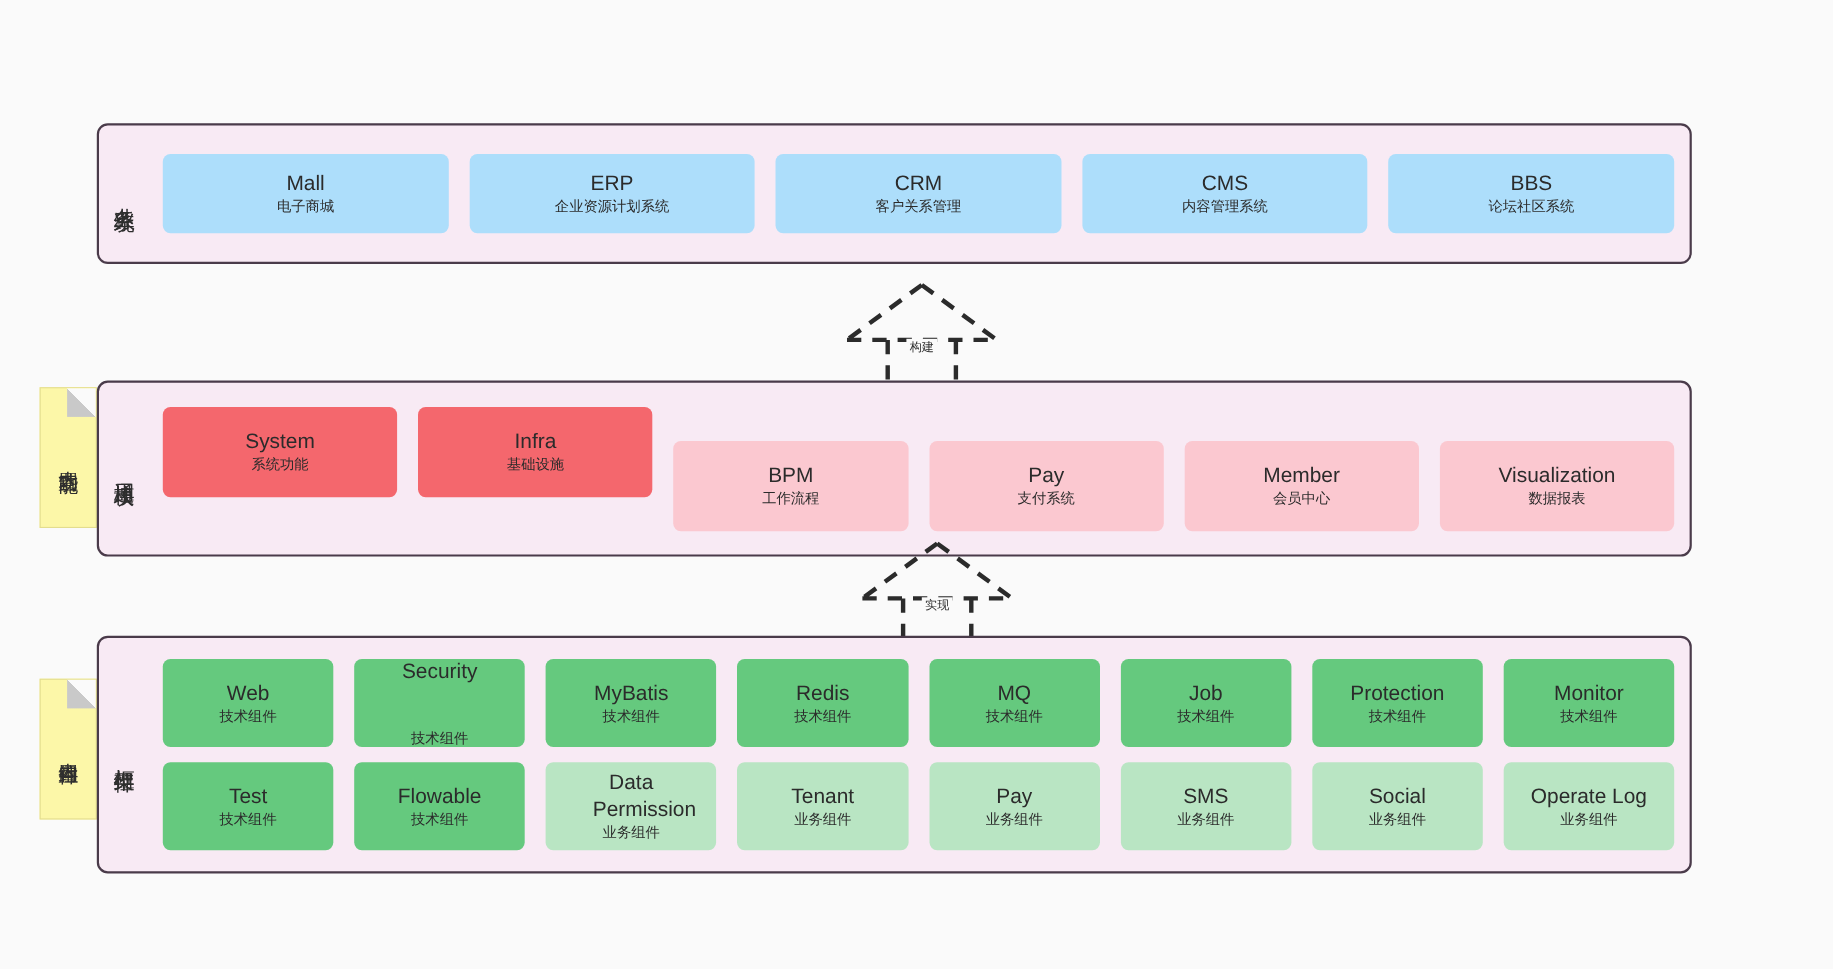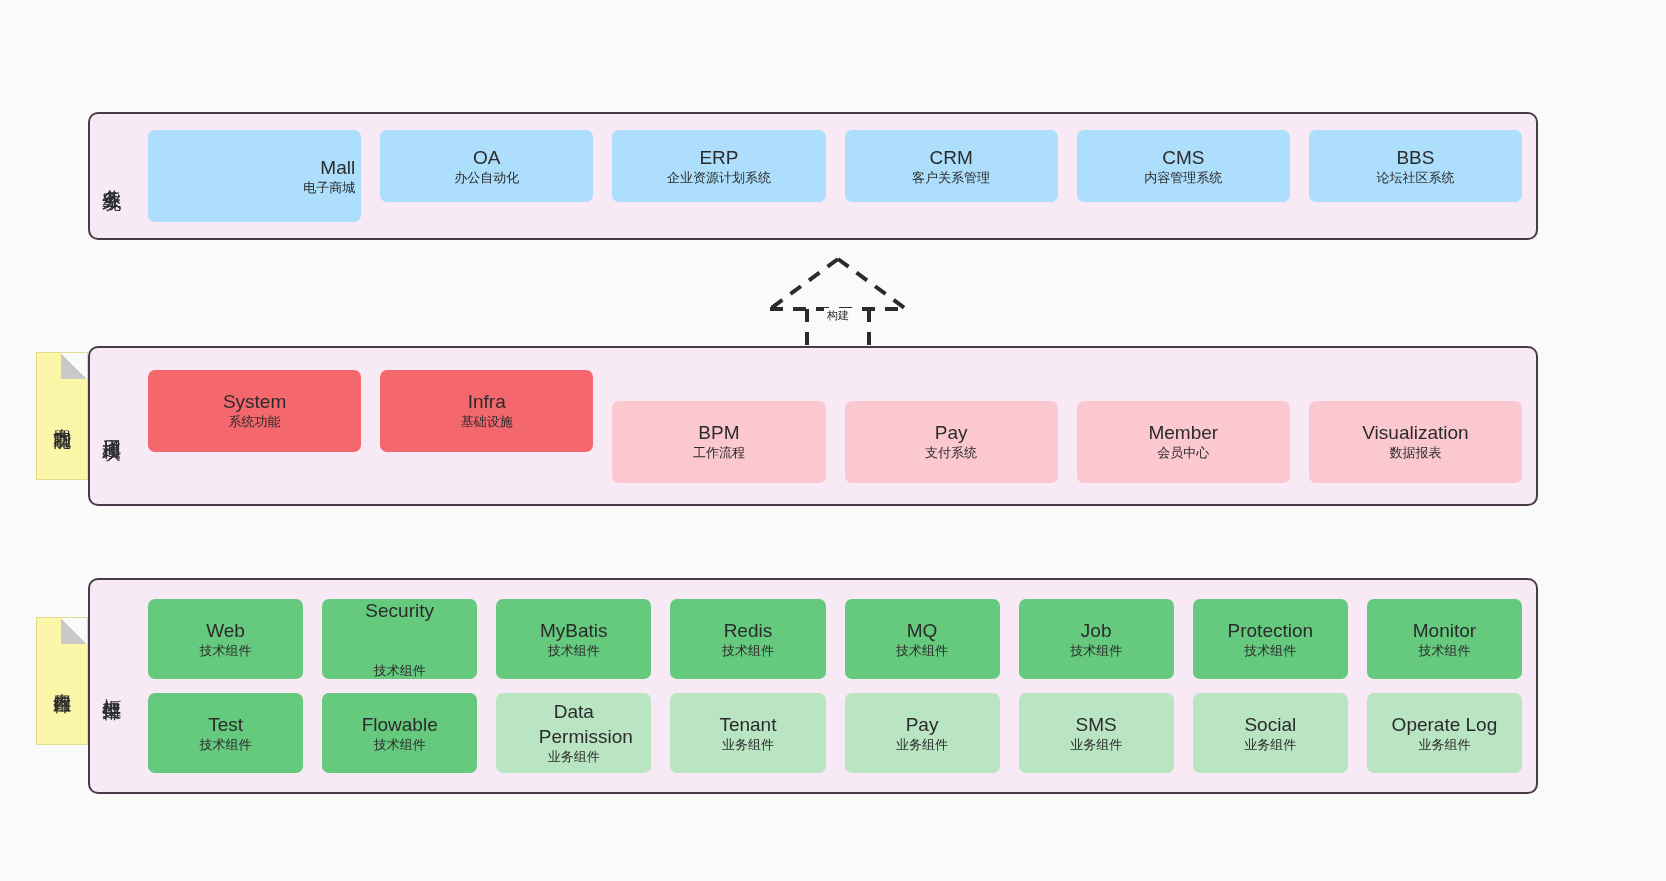--- a/index.html
+++ b/index.html
@@ -135,27 +135,23 @@
 </style>
 </head>
 <body>
 
 <div class="canvas">
 
   <div class="layer" id="layer-business" style="left:88px; top:112px; width:1450px; height:128px;">
     <div class="layer-title">业务系统</div>
     <div class="cards">
       <div class="card-row">
-        <div class="card c-blue" style="height:92px;align-items:flex-end;">
+        <div class="card c-blue" style="height:72px;">
           <div>Mall</div>
           <div class="sub">电子商城</div>
-        </div>
-        <div class="card c-blue" style="height:72px;">
-          <div>OA</div>
-          <div class="sub">办公自动化</div>
         </div>
         <div class="card c-blue" style="height:72px;">
           <div>ERP</div>
           <div class="sub">企业资源计划系统</div>
         </div>
         <div class="card c-blue" style="height:72px;">
           <div>CRM</div>
           <div class="sub">客户关系管理</div>
         </div>
         <div class="card c-blue" style="height:72px;">
@@ -207,20 +203,27 @@
           <div class="sub">会员中心</div>
         </div>
         <div class="card c-pink" style="height:82px;">
           <div>Visualization</div>
           <div class="sub">数据报表</div>
         </div>
       </div>
     </div>
   </div>
 
+  <div class="connector" id="connector-implement" style="left:772px; top:490px;">
+    <svg width="160" height="96" viewBox="0 0 160 96">
+      <path d="M80 4 L148 54 M80 4 L12 54 M12 54 L148 54" fill="none" stroke="#2b2b2b" stroke-width="4" stroke-dasharray="13 10" stroke-linecap="butt"></path>
+      <path d="M49 54 L49 94 M111 54 L111 94 M49 94 L111 94" fill="none" stroke="#2b2b2b" stroke-width="4" stroke-dasharray="13 10" stroke-linecap="butt"></path>
+    </svg>
+    <div class="conn-label">实现</div>
+  </div>
 
   <div class="note" id="note-builtin-components" style="left:36px; top:617px; width:52px; height:128px;">
     <span>内置组件</span>
   </div>
 
   <div class="layer" id="layer-framework-components" style="left:88px; top:578px; width:1450px; height:216px;">
     <div class="layer-title">框架组件</div>
     <div class="cards">
 
       <div class="card-row">

